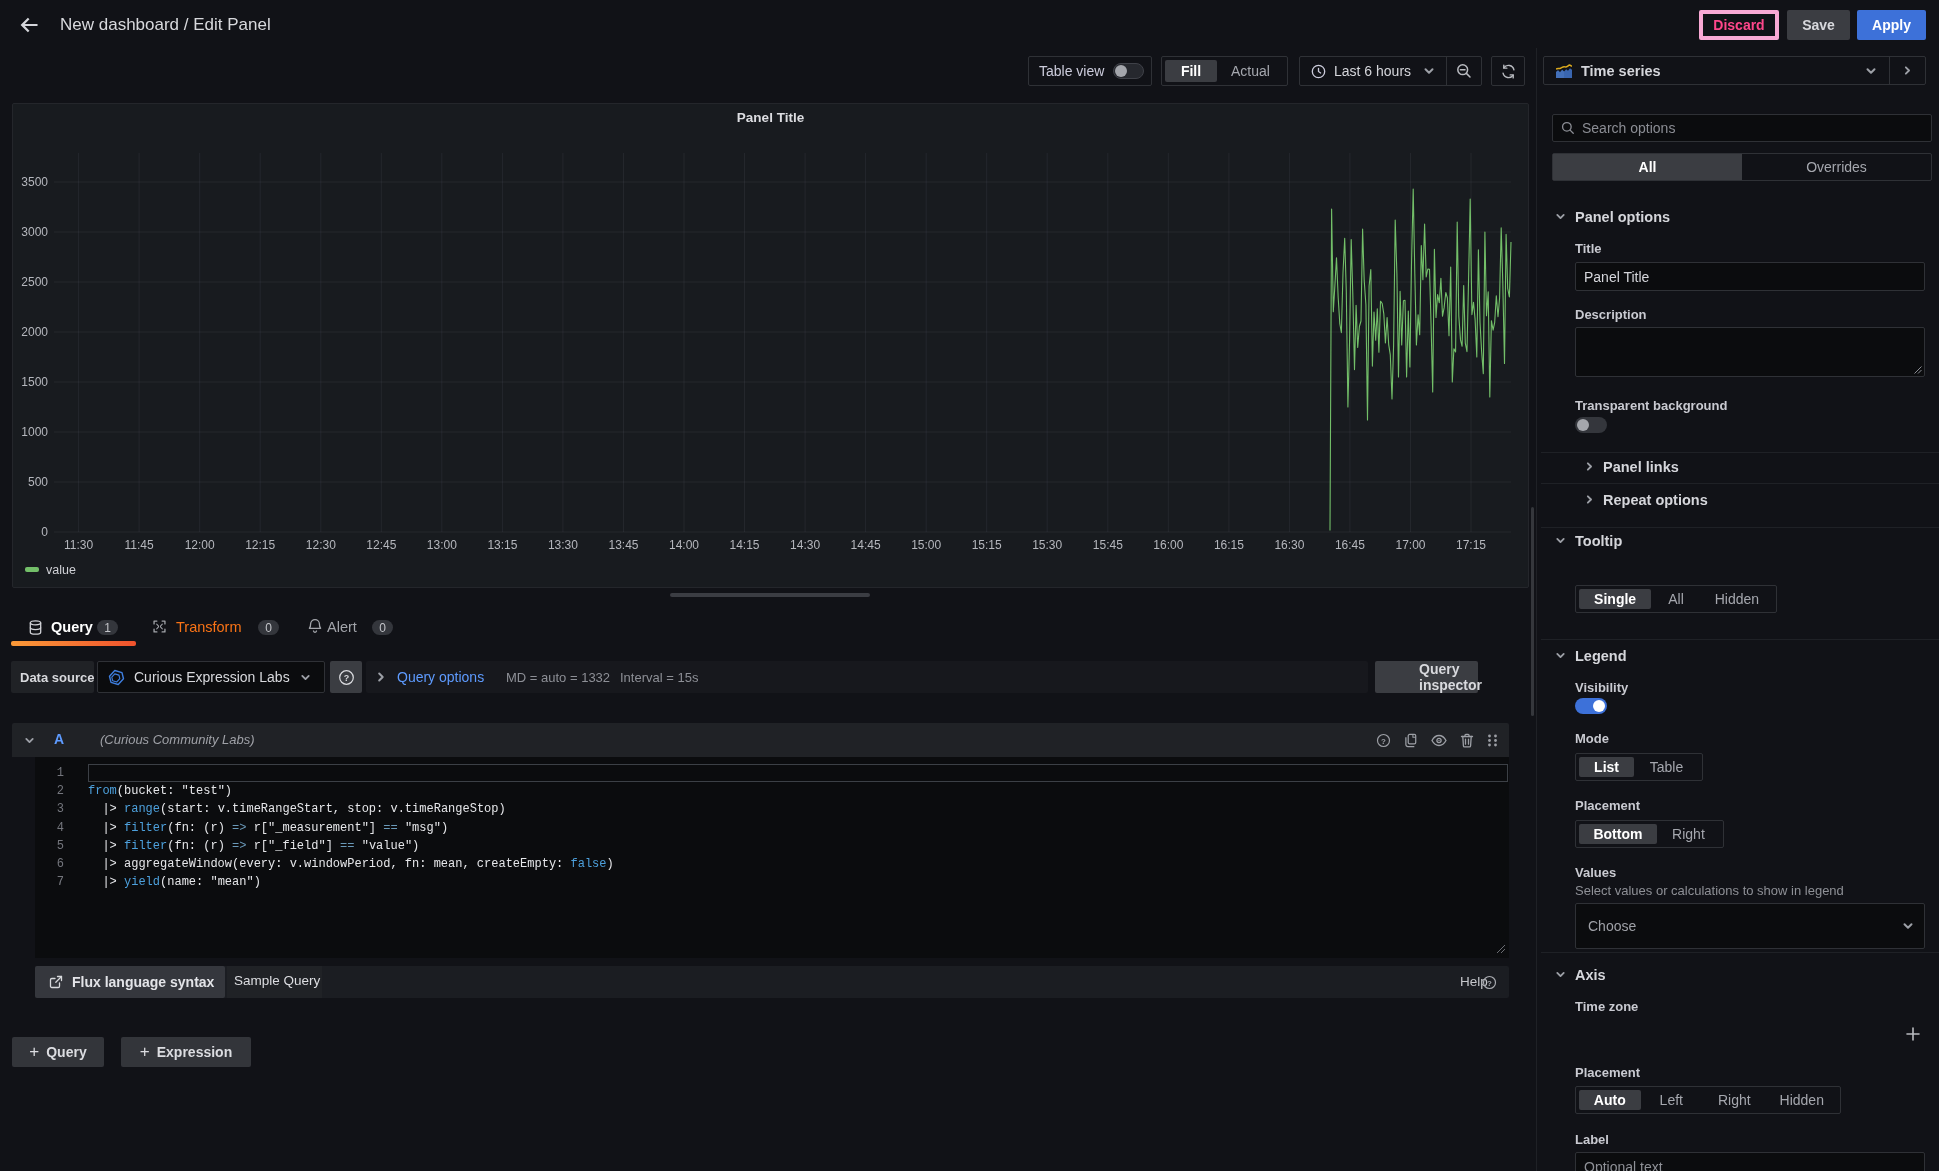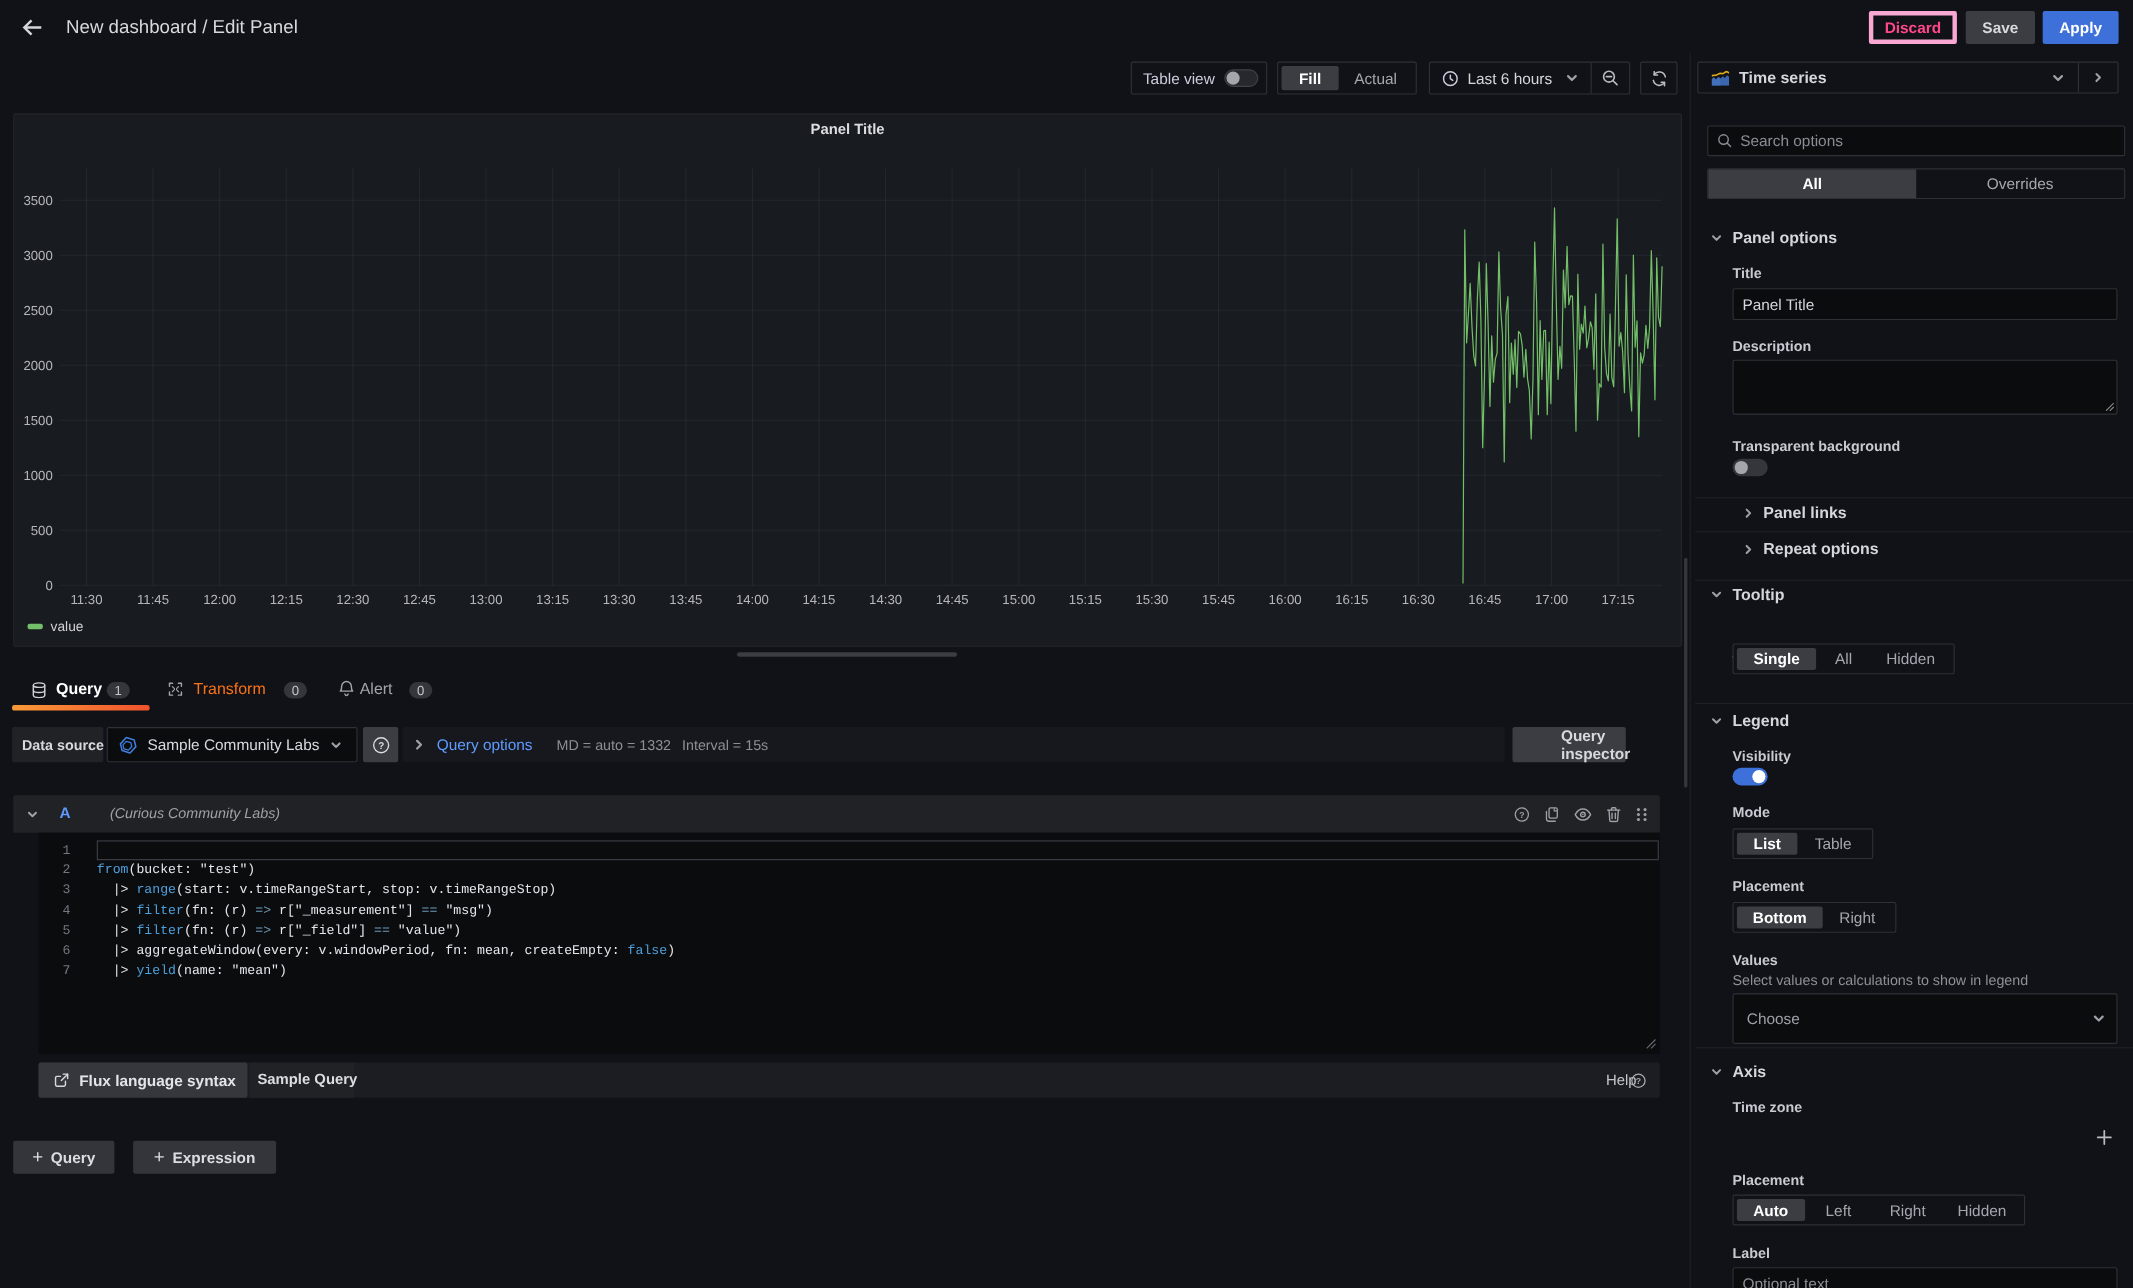--- a/index.html
+++ b/index.html
@@ -179,21 +179,21 @@
 <div class="abs" style="left:11px;top:661px;width:83px;height:32px;background:#202226;border-radius:2px;display:flex;align-items:center;">
       <span style="margin-left:9px;font-weight:700;font-size:13px;color:#d8d9dd;white-space:nowrap;">Data source</span>
     </div>
 <div class="abs input" style="left:97px;top:661px;width:228px;height:32px;display:flex;align-items:center;">
   <svg class="ic" style="margin-left:10px" width="17" height="17" viewBox="0 0 18 18">
         <g fill="none" stroke="#3e7ede" stroke-width="1.5" stroke-linejoin="round">
           <path d="M7.2 1.6 14.8 3.9 16.4 10.3 10.8 16.4 3.2 14.1 1.6 7.7z"></path>
           <path d="M7.2 5.2l4.4 1.3.9 3.7-3.2 3.5-4.4-1.3-.9-3.7z" stroke-width="1.2"></path>
         </g>
       </svg>
-  <span style="margin-left:9px;font-size:14px;color:#d8d9dd;">Sample Community Labs</span>
+  <span style="margin-left:9px;font-size:14px;color:#d8d9dd;">Curious Expression Labs</span>
   <svg class="ic" style="margin-left:10px" width="11" height="11" viewBox="0 0 12 12">
         <path class="chev" d="M2.5 4.2 6 7.7l3.5-3.5"></path>
       </svg>
 </div>
 <div class="abs" style="left:330px;top:661px;width:32px;height:32px;background:#3b3d42;border-radius:2px;display:flex;align-items:center;justify-content:center;">
   <svg class="ic" width="17" height="17" viewBox="0 0 18 18">
         <circle cx="9" cy="9" r="7.2" fill="none" stroke="#dadbdf" stroke-width="1.3"></circle>
         <text x="9" y="12.6" text-anchor="middle" font-size="9.5" font-weight="bold" fill="#dadbdf" font-family="Liberation Sans,sans-serif">?</text>
       </svg>
 </div>
@@ -271,21 +271,21 @@
 <div class="abs" style="left:35px;top:966px;width:190px;height:32px;background:#35373d;border-radius:2px;display:flex;align-items:center;">
   <svg class="ic" style="margin-left:14px" width="14" height="14" viewBox="0 0 14 14">
         <g fill="none" stroke="#d8d9dd" stroke-width="1.3" stroke-linecap="round" stroke-linejoin="round">
           <path d="M10.5 8v3.2c0 .7-.6 1.3-1.3 1.3H2.8c-.7 0-1.3-.6-1.3-1.3V4.8c0-.7.6-1.3 1.3-1.3H6"></path>
           <path d="M8.5 1.5h4v4"></path>
           <path d="M12.5 1.5 6.8 7.2"></path>
         </g>
       </svg>
   <span style="margin-left:9px;font-weight:700;font-size:14px;color:#e3e4e8;">Flux language syntax</span>
 </div>
-<div class="abs" style="left:234px;top:973px;font-weight:700;font-size:13.5px;color:#dcdde1;">Sample Query</div>
+<div class="abs" style="left:234px;top:973px;font-weight:400;font-size:13.5px;color:#dcdde1;">Sample Query</div>
 <div class="abs" style="left:1437px;top:974px;font-size:13.5px;font-weight:500;color:#c6c7cc;margin-left:23px;">Help</div>
 <svg class="ic abs" style="left:1482px;top:975px" width="15" height="15" viewBox="0 0 18 18">
       <circle cx="9" cy="9" r="7.2" fill="none" stroke="#aaacb2" stroke-width="1.4"></circle>
       <text x="9" y="12.6" text-anchor="middle" font-size="9.5" font-weight="bold" fill="#aaacb2" font-family="Liberation Sans,sans-serif">?</text>
     </svg>
 
 <div class="abs btn" style="left:12px;top:1037px;width:92px;height:30px;background:#33353a;color:#dcdde1;font-weight:500;">
       <span style="font-size:17px;margin-right:7px;font-weight:400;">+</span>
       <b style="font-weight:700;">Query</b>
     </div>

